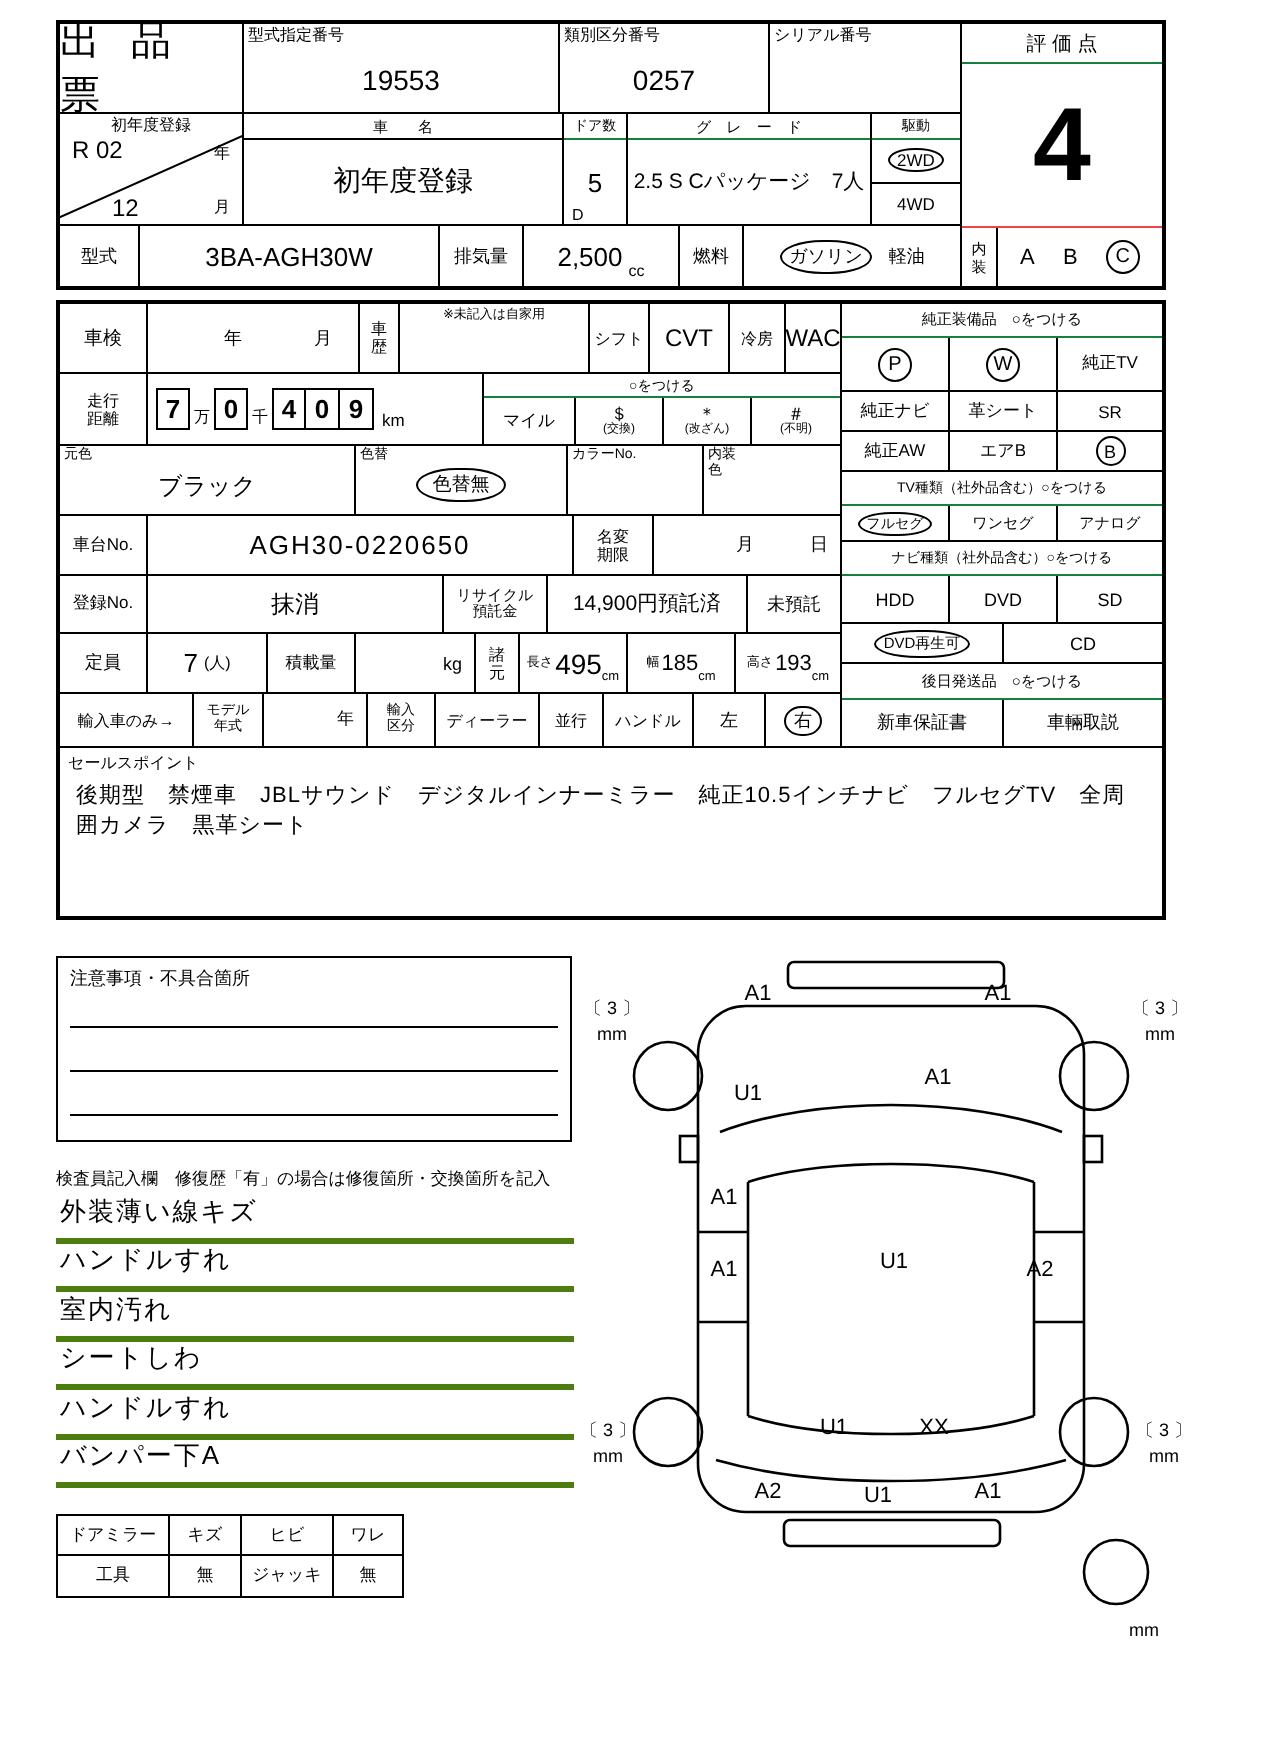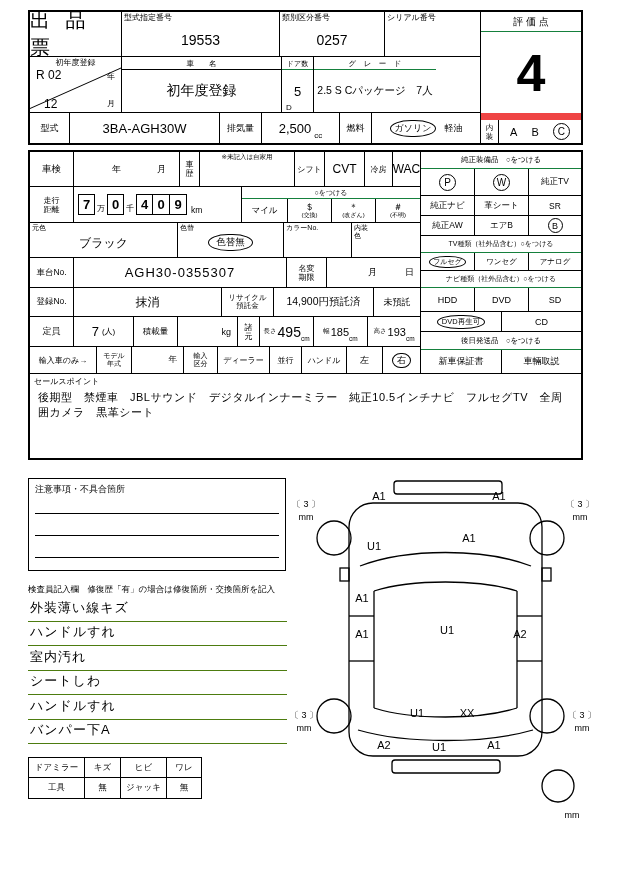--- a/index.html
+++ b/index.html
@@ -18,21 +18,21 @@
   .tl{position:absolute;top:1px;left:2px;font-size:7px;line-height:8px;text-align:left}
   .lc{flex-direction:column;align-items:stretch;justify-content:flex-start}
   .lc>.lbl{padding:1px 2px;text-align:left}
   .lc>.val{flex:1;display:flex;align-items:center;justify-content:center;font-size:14px}
   .ov{border:1.5px solid #000;border-radius:50%/55%;padding:1px 7px;display:inline-block;white-space:nowrap}
   .clt{width:17px;height:17px;border:1.5px solid #000;border-radius:50%;display:inline-flex;align-items:center;justify-content:center;font-size:10px;flex:none}
   .stk{display:inline-block;word-break:break-all;line-height:9px;font-size:8px;text-align:center}
   .dbox{width:17px;height:21px;border:1px solid #000;display:inline-flex;align-items:center;justify-content:center;font-size:13px;font-weight:bold;background:#fff;flex:none}
   .title{font-size:20px;font-weight:normal;letter-spacing:5px}
   .hdr{display:flex;align-items:center;justify-content:center;font-size:7.5px;border-bottom:1px solid #15803d}
-  .nitem{height:24.5px;border-bottom:1px solid #4d7c0f;font-size:13px;display:flex;align-items:flex-end;padding:0 2px 4px;letter-spacing:1px}
+  .nitem{height:24.5px;border-bottom:3px solid #4d7c0f;font-size:13px;display:flex;align-items:flex-end;padding:0 2px 4px;letter-spacing:1px}
   .mt{display:grid;grid-template-columns:56px 36px 46px 34px;border:1px solid #000}
   .mt>div{border-right:1px solid #000;border-bottom:1px solid #000;height:20px;display:flex;align-items:center;justify-content:center;font-size:8.5px}
   .mt>div:nth-child(4n){border-right:none}
   .mt>div:nth-child(n+5){border-bottom:none}
   svg text{font-family:"Liberation Sans","DejaVu Sans",sans-serif}
 </style>
 </head>
 <body>
 
 <div class="sheet">
@@ -55,39 +55,46 @@
           <span class="val"></span>
         </div>
       </div>
 
       <div class="fr bb" style="height:56px">
         <div class="c lc" style="width:92px">
           <span class="lbl" style="text-align:center">初年度登録</span>
           <span class="val" style="position:relative">
             <span class="abs" style="top:0;left:6px;font-size:12px">R 02</span>
             <span class="abs" style="top:3px;right:6px;font-size:8px">年</span>
-            <span class="abs" style="bottom:1px;left:14px;font-size:12px">12</span>
+            <span class="abs" style="bottom:1px;left:26px;font-size:12px">12</span>
             <span class="abs" style="bottom:3px;right:6px;font-size:8px">月</span>
             <span class="abs" style="left:-8px;top:20px;width:106px;height:1px;background:#000;transform:rotate(-24deg)"></span>
           </span>
         </div>
         <div class="c lc" style="width:160px">
           <span class="lbl hdr" style="border-bottom:1px solid #000;height:13px;justify-content:center;display:flex">車　　名</span>
           <span class="val" style="font-size:14px">初年度登録</span>
         </div>
         <div class="c lc" style="width:32px">
           <span class="lbl hdr" style="height:13px;display:flex;justify-content:center;font-size:7px">ドア数</span>
           <span class="val" style="font-size:13px;position:relative">
             <span>5</span>
             <span class="abs" style="bottom:0;left:4px;font-size:8px">D</span>
           </span>
         </div>
         <div class="c lc" style="width:122px">
           <span class="lbl hdr" style="height:13px;display:flex;justify-content:center">グ　レ　ー　ド</span>
           <span class="val" style="font-size:10.5px">2.5 S Cパッケージ　7人</span>
+        </div>
+        <div class="c lc" style="flex:1">
+          <span class="lbl hdr" style="height:13px;display:flex;justify-content:center;font-size:7px">駆動</span>
+          <span class="bb" style="flex:1;display:flex;align-items:center;justify-content:center">
+              <span class="ov" style="font-size:8.5px;padding:0 4px">2WD</span>
+            </span>
+          <span style="flex:1;display:flex;align-items:center;justify-content:center;font-size:8.5px">4WD</span>
         </div>
       </div>
 
       <div class="fr" style="height:30px">
         <div class="c" style="width:40px;font-size:9px">型式</div>
         <div class="c" style="width:150px;font-size:13px">3BA-AGH30W</div>
         <div class="c" style="width:42px;font-size:9px">排気量</div>
         <div class="c" style="width:78px">
           <span style="font-size:13px">2,500</span>
           <span style="font-size:8px;margin-left:3px;align-self:flex-end;padding-bottom:3px">cc</span>
@@ -96,21 +103,21 @@
         <div class="c" style="flex:1">
           <span class="ov" style="font-size:9px;padding:1px 4px">ガソリン</span>
           <span style="font-size:9px;margin-left:8px">軽油</span>
         </div>
       </div>
     </div>
 
     <div class="fc bl" style="flex:1">
       <div class="hdr" style="height:20px;font-size:10px">評 価 点</div>
       <div style="flex:1;display:flex;align-items:center;justify-content:center;font-size:52px;font-weight:bold">4</div>
-      <div class="fr" style="height:30px;border-top:7px solid #ef4444">
+      <div class="fr" style="height:30px;border-top:1px solid #ef4444">
         <div class="c" style="width:18px">
             <span class="stk" style="width:10px;font-size:7.5px">内装</span>
           </div>
         <div style="flex:1;display:flex;align-items:center;justify-content:space-around;padding:0 4px">
           <span style="font-size:11px">A</span>
           <span style="font-size:11px">B</span>
           <span class="clt">C</span>
         </div>
       </div>
     </div>
@@ -185,21 +192,21 @@
           <div class="c" style="width:68px">
             <span class="tl">カラーNo.</span>
           </div>
           <div class="c" style="flex:1">
             <span class="tl" style="width:18px;word-break:break-all">内装色</span>
           </div>
         </div>
 
         <div class="fr bb" style="height:30px">
           <div class="c" style="width:44px;font-size:8.5px">車台No.</div>
-          <div class="c" style="width:213px;font-size:13px;letter-spacing:1px">AGH30-0355307</div>
+          <div class="c" style="width:213px;font-size:13px;letter-spacing:1px">AGH30-0220650</div>
           <div class="c" style="width:40px">
               <span class="stk" style="width:20px;font-size:8px">名変期限</span>
             </div>
           <div class="c" style="flex:1;justify-content:flex-end;padding-right:6px">
             <span style="font-size:9px;margin-right:28px">月</span>
             <span style="font-size:9px">日</span>
           </div>
         </div>
 
         <div class="fr bb" style="height:29px">

